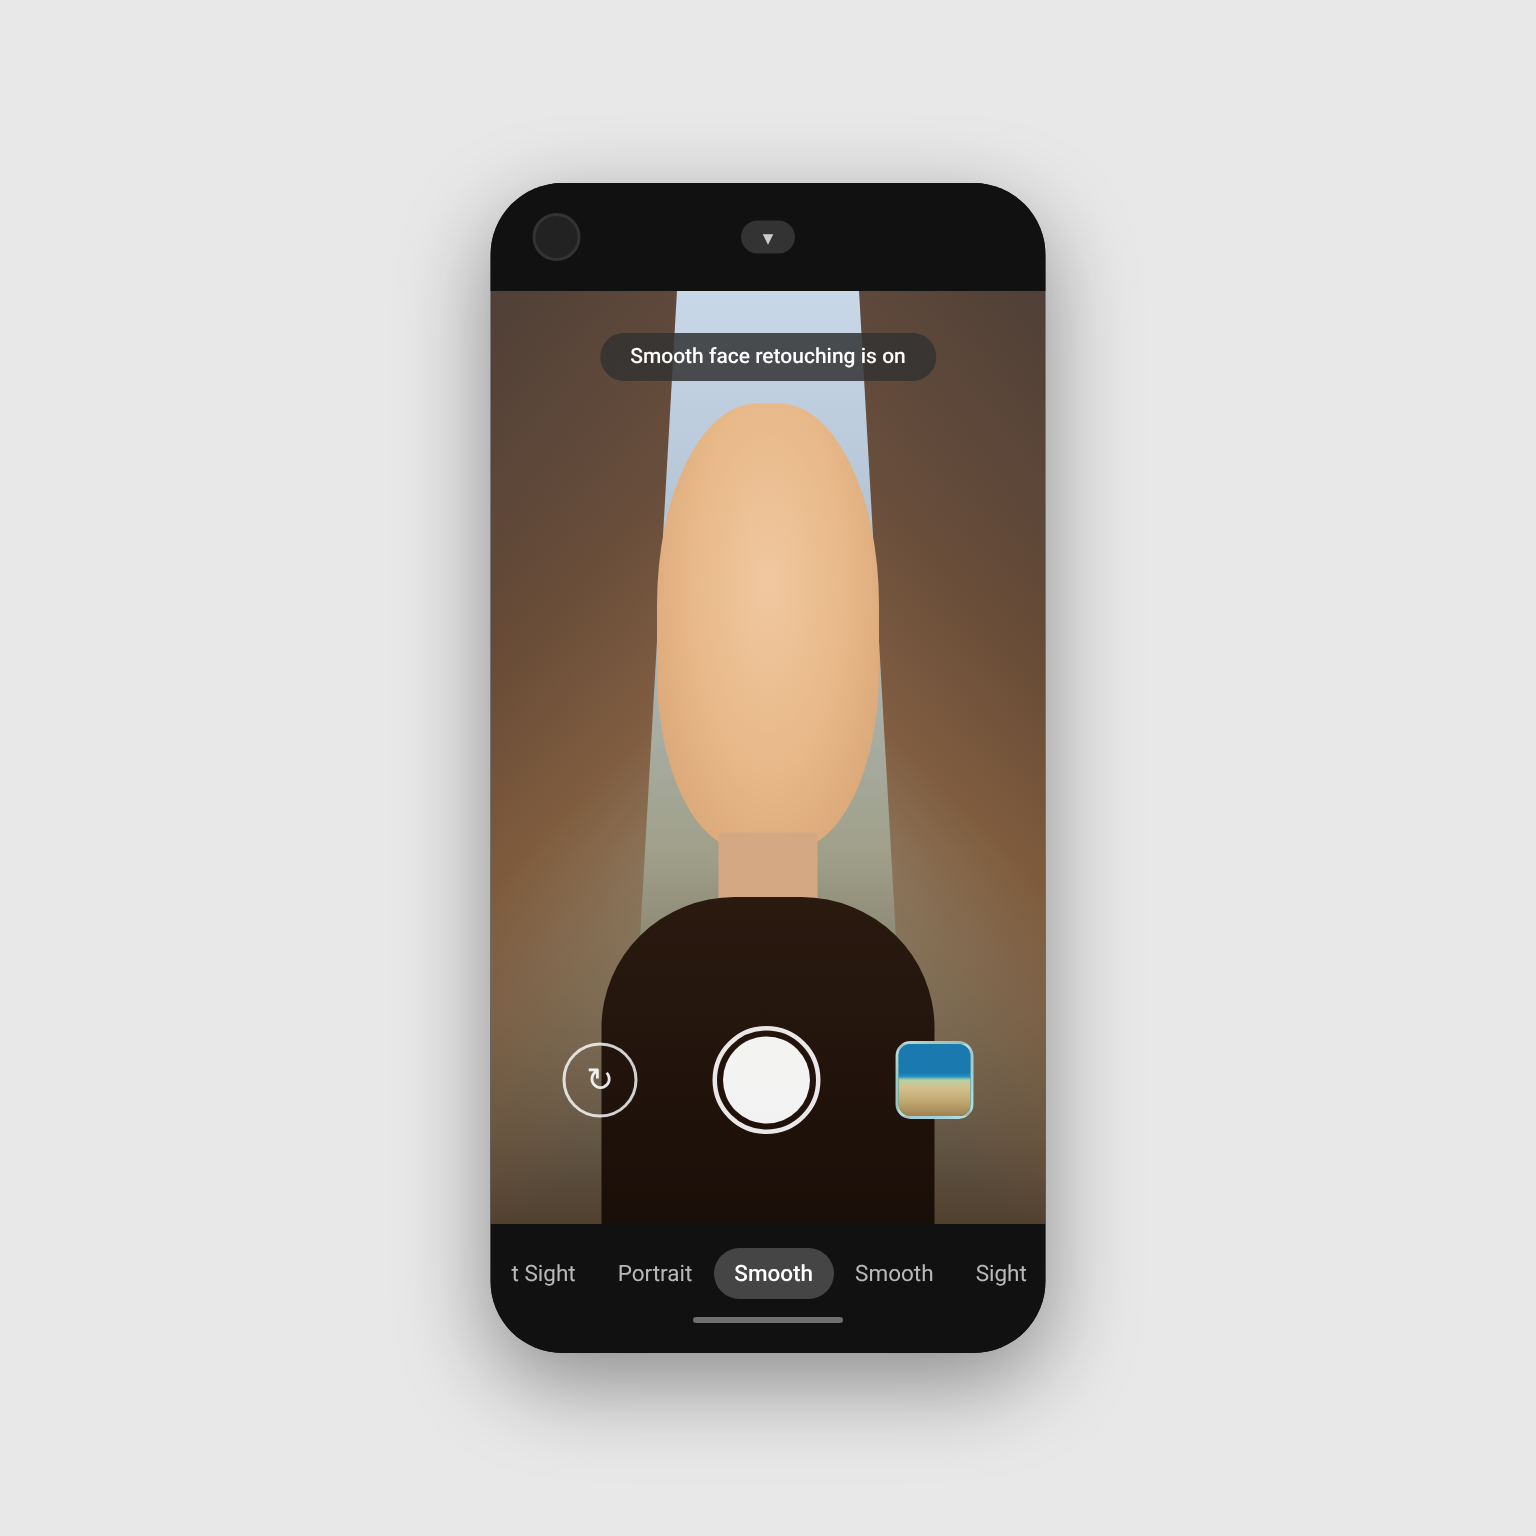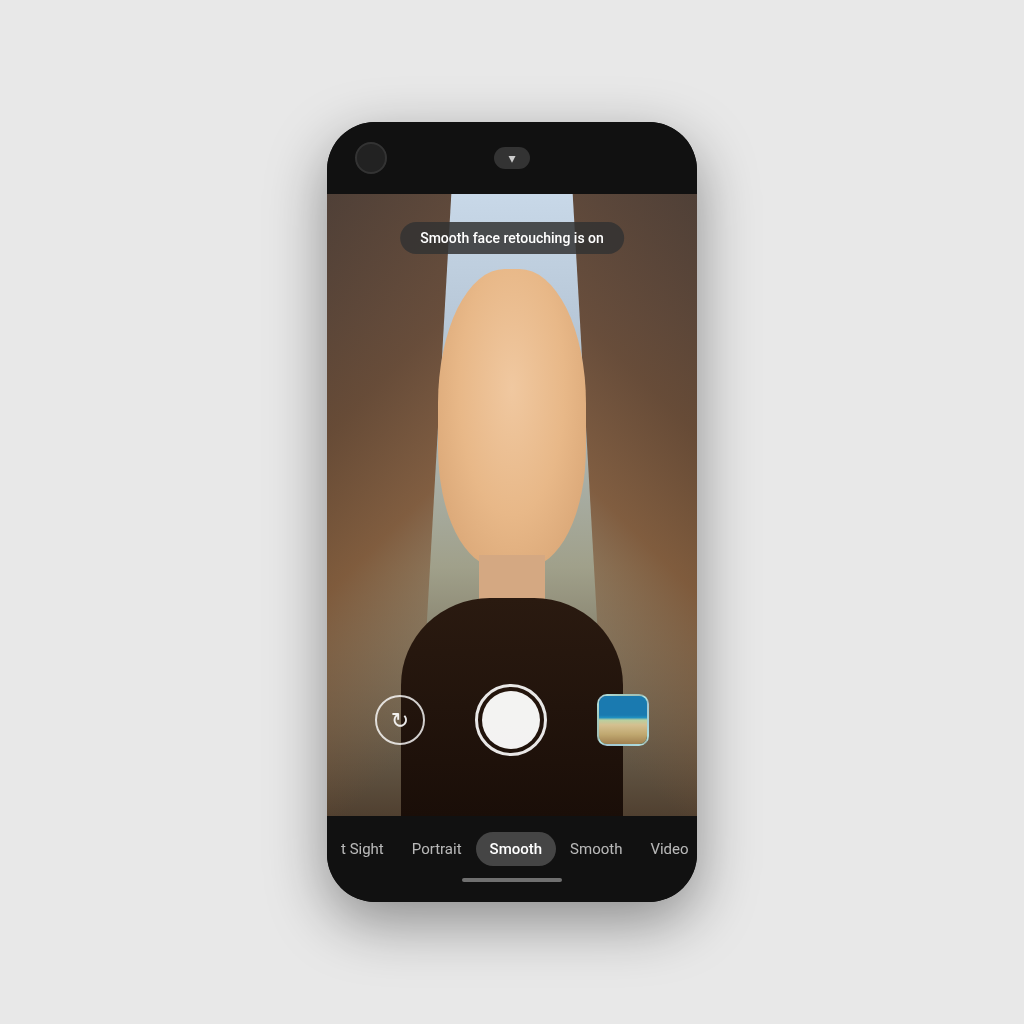--- a/index.html
+++ b/index.html
@@ -288,18 +288,18 @@
       </div>
     </div>
   </div>
 
   <div class="phone-bottom-bar">
     <div class="mode-tabs">
       <div class="mode-tab">t Sight</div>
       <div class="mode-tab">Portrait</div>
       <div class="mode-tab active">Smooth</div>
       <div class="mode-tab">Smooth</div>
-      <div class="mode-tab">Video</div>
+      <div class="mode-tab">Sight</div>
     </div>
     <div class="home-indicator"></div>
   </div>
 
 </div>
 
 </body></html>

